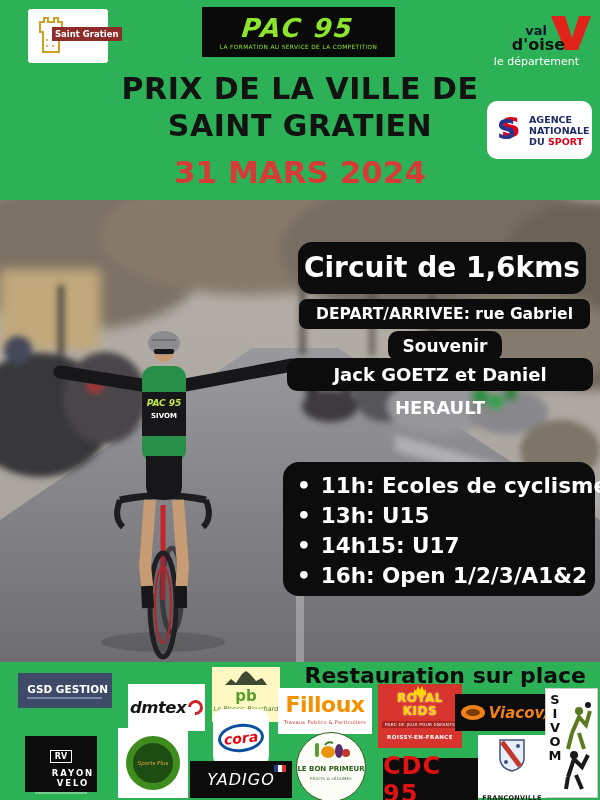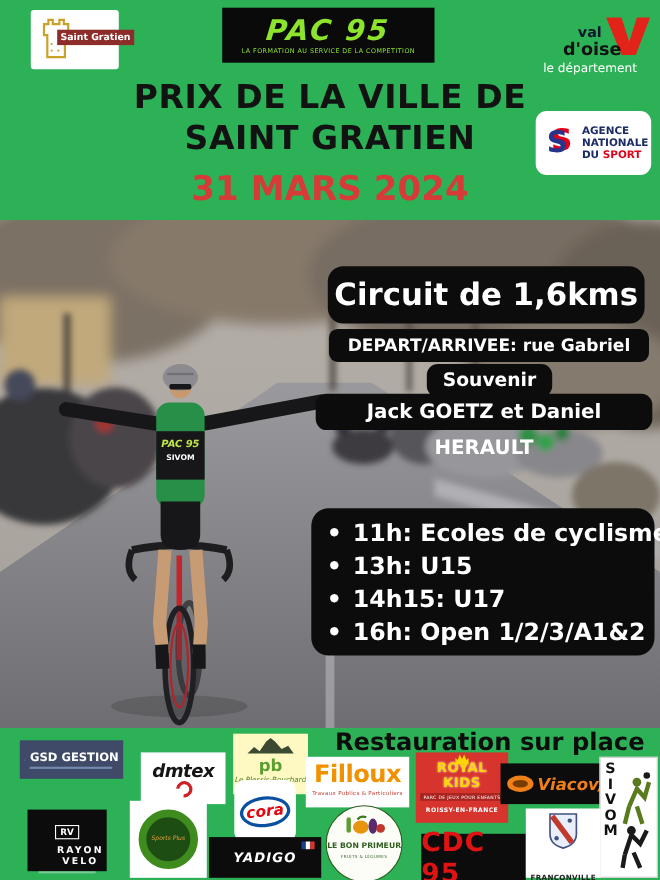--- a/index.html
+++ b/index.html
@@ -68,21 +68,21 @@
   
   .footer{position:absolute;left:0;top:662px;width:600px;height:138px;background:#2db157;}
   .resto{position:absolute;right:14px;top:1px;font-size:22px;font-weight:bold;color:#0d0d0d;}
 
   .sp{position:absolute;box-sizing:border-box;}
   .sp-gsd{left:18px;top:11px;width:94px;height:35px;background:#3e4a67;display:flex;align-items:center;padding:0 4px;}
   .gsd-drop{width:16px;height:22px;margin-right:4px;}
   .gsd-txt{color:#fff;font-size:10.5px;font-weight:bold;white-space:nowrap;}
   .gsd-line{height:2px;background:rgba(160,190,230,.55);margin-top:2px;width:92%;}
 
-  .sp-dmtex{left:128px;top:22px;width:77px;height:47px;background:#fff;display:flex;align-items:center;justify-content:center;flex-direction:column;}
+  .sp-dmtex{left:128px;top:22px;width:77px;height:47px;background:#fff;display:flex;align-items:center;justify-content:center;}
   .dmtex-txt{font-size:16.5px;font-weight:bold;font-style:italic;color:#151515;letter-spacing:-.5px;}
   .dmtex-c{display:inline-block;width:9px;height:9px;border:3px solid #cf2027;border-left-color:transparent;
            border-radius:50%;margin-left:2px;transform:rotate(-40deg);}
 
   .sp-pb{left:212px;top:5px;width:68px;height:55px;background:#fef9c3;text-align:center;padding-top:3px;}
   .pb-sky{width:46px;height:16px;margin:0 auto;}
   .pb-name{font-size:15px;font-weight:bold;color:#5a9e2f;line-height:12px;}
   .pb-script{font-size:6.5px;font-style:italic;color:#4a7a28;margin-top:3px;}
 
   .sp-filloux{left:278px;top:26px;width:94px;height:46px;background:#fff;text-align:center;padding-top:5px;}
@@ -115,21 +115,21 @@
   .sports-txt{color:#e8a13c;font-size:5.5px;font-style:italic;text-align:center;}
 
   .sp-cora{left:213px;top:47px;width:56px;height:57px;background:#fff;border-radius:10px;
            display:flex;align-items:center;justify-content:center;}
   .cora-oval{width:46px;height:28px;border:3px solid #0a4fa0;border-radius:50%;transform:rotate(-6deg);
              display:flex;align-items:center;justify-content:center;box-sizing:border-box;}
   .cora-txt{color:#e30613;font-size:14px;font-weight:bold;font-style:italic;line-height:1;}
 
   .sp-yadigo{left:190px;top:99px;width:102px;height:37px;background:#0c0c0c;
              display:flex;align-items:center;justify-content:center;position:relative;}
-  .ya-txt{color:#fff;font-size:12px;font-weight:bold;font-style:italic;letter-spacing:1px;}
+  .ya-txt{color:#fff;font-size:16px;font-weight:normal;font-style:italic;letter-spacing:1px;}
   .ya-flag{position:absolute;right:6px;top:4px;width:12px;height:7px;display:flex;}
   .ya-flag i{flex:1;} .ya-b{background:#1f3d8c;} .ya-w{background:#fff;} .ya-r{background:#d6342e;}
 
   .sp-primeur{left:296px;top:70px;width:70px;height:70px;background:#fdfdf8;border-radius:50%;
               border:1px solid #2e5e1e;text-align:center;padding-top:8px;}
   .bp-veg{width:40px;height:18px;margin:0 auto;}
   .bp-name{font-size:7px;font-weight:bold;color:#2e5e1e;margin-top:2px;}
   .bp-sub{font-size:3.8px;color:#2e5e1e;margin-top:3px;letter-spacing:.3px;}
 
   .sp-cdc{left:383px;top:96px;width:95px;height:44px;background:#0c0c0c;

